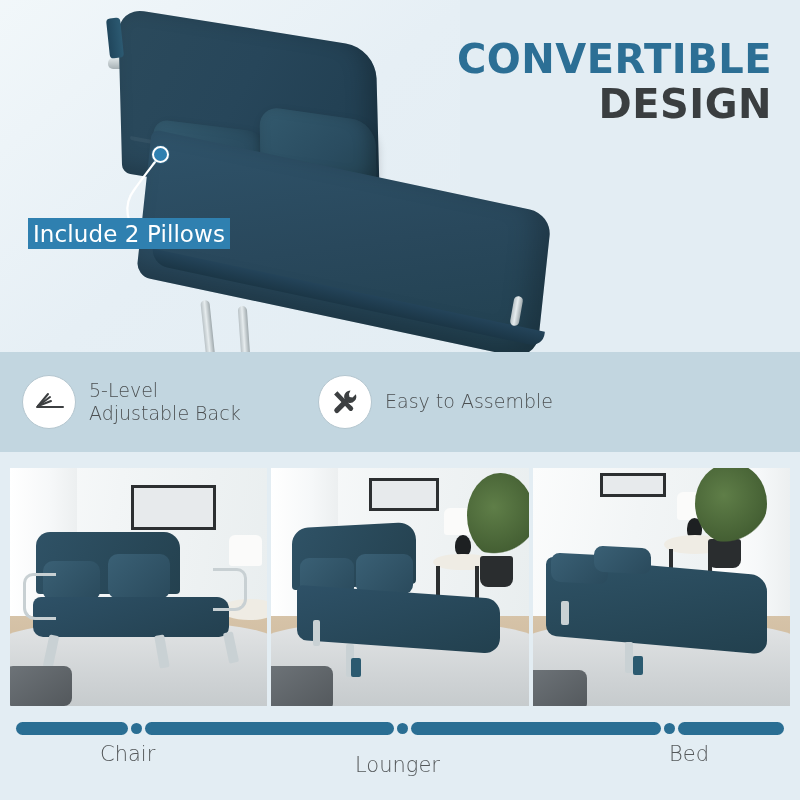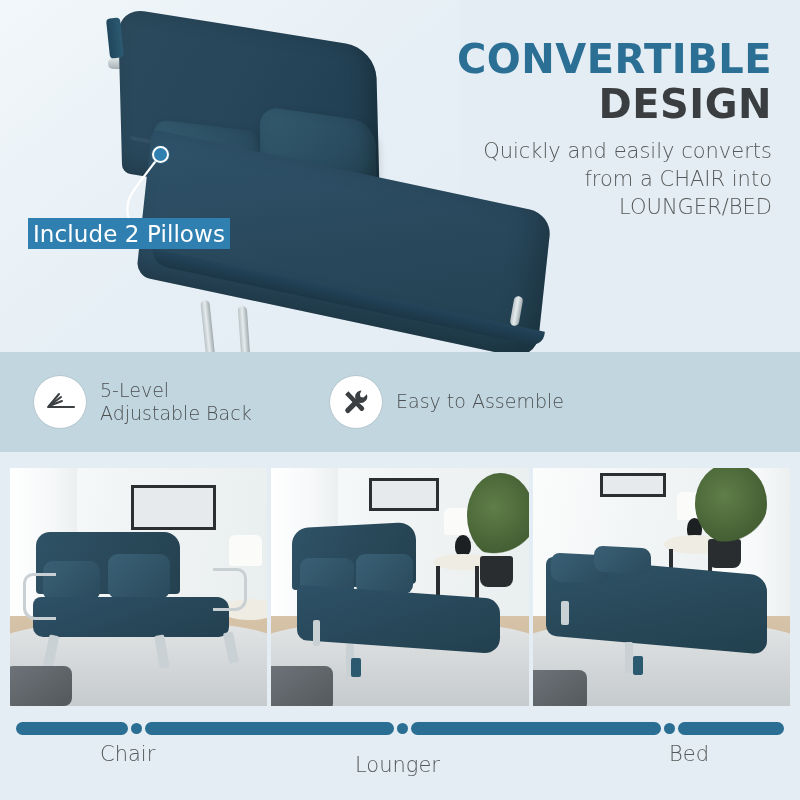--- a/index.html
+++ b/index.html
@@ -145,21 +145,21 @@
     font-size: 21px; color: #56595b; line-height: 1.35;
     font-family: "DejaVu Sans", sans-serif; font-weight: 300;
   }
   #sub-wrap { margin-top: 10px; }
 
   
   #features {
     position: absolute; left: 0; top: 352px;
     width: 800px; height: 100px;
     background: #c2d6e0;
-    display: flex; align-items: center; padding-left: 11px;
+    display: flex; align-items: center;
   }
   .feature {
     display: flex; align-items: center; height: 100%;
     padding-left: 22px;
   }
   .feature.f1 { width: 296px; }
   .feature.f2 { width: 290px; }
   .feature.f3 { width: 214px; }
   .f-icon {
     width: 54px; height: 54px; border-radius: 50%;
@@ -261,25 +261,20 @@
       <path d="M 138 232 C 128 226, 122 206, 134 190 C 144 176, 152 166, 158 158" fill="none" stroke="#ffffff" stroke-width="2.2" stroke-linecap="round"></path>
     </svg>
     <div id="callout-dot"></div>
     <div id="callout-badge">
       <span>Include 2 Pillows</span>
     </div>
 
     <div id="headings">
       <div id="h-convertible">CONVERTIBLE</div>
       <div id="h-design">DESIGN</div>
-      <div id="sub-wrap">
-        <div class="sub-line">Quickly and easily converts</div>
-        <div class="sub-line">from a CHAIR into</div>
-        <div class="sub-line">LOUNGER/BED</div>
-      </div>
     </div>
   </section>
 
   <section id="features">
 
     <div class="feature f1">
       <div class="f-icon">
         <svg width="34" height="30" viewBox="0 0 34 30">
           <g stroke="#3c3f41" stroke-width="2" stroke-linecap="round">
             <line x1="5" y1="20" x2="31" y2="20"></line>

